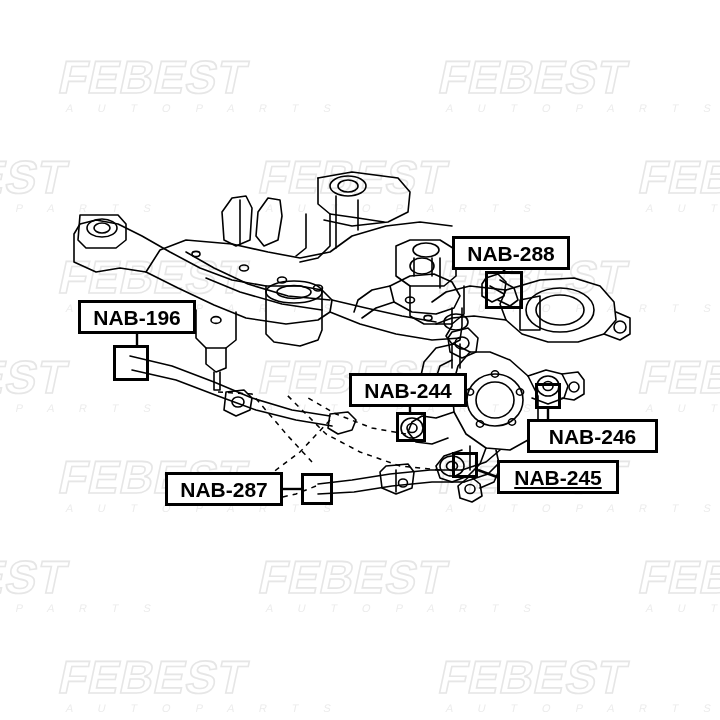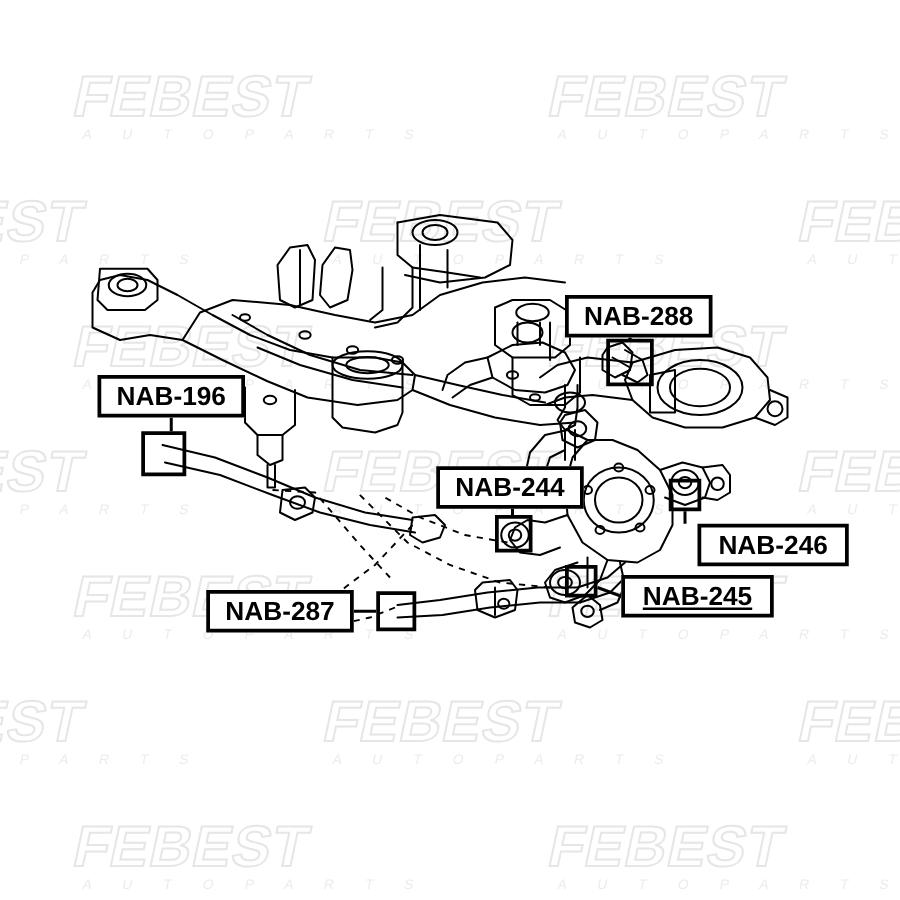--- a/index.html
+++ b/index.html
@@ -292,18 +292,18 @@
     <div class="target-box" style="position:absolute;left:113px;top:345px;width:36px;height:36px;border:3px solid #000;box-sizing:border-box;"></div>
     <div class="target-box" style="position:absolute;left:485px;top:271px;width:38px;height:38px;border:3px solid #000;box-sizing:border-box;"></div>
     <div class="target-box" style="position:absolute;left:396px;top:412px;width:30px;height:30px;border:3px solid #000;box-sizing:border-box;"></div>
     <div class="target-box" style="position:absolute;left:535px;top:383px;width:26px;height:26px;border:3px solid #000;box-sizing:border-box;"></div>
     <div class="target-box" style="position:absolute;left:452px;top:452px;width:26px;height:26px;border:3px solid #000;box-sizing:border-box;"></div>
     <div class="target-box" style="position:absolute;left:301px;top:473px;width:32px;height:32px;border:3px solid #000;box-sizing:border-box;"></div>
 
     <div class="label-box" style="left:78px;  top:300px; width:118px; height:34px;text-align:center;">NAB-196</div>
     <div class="label-box" style="left:452px; top:236px; width:118px; height:34px;">NAB-288</div>
     <div class="label-box" style="left:349px; top:357px; width:118px; height:34px;margin-top:16px;">NAB-244</div>
-    <div class="label-box" style="left:558px; top:419px; width:121px; height:34px;">NAB-246</div>
+    <div class="label-box" style="left:527px; top:419px; width:131px; height:34px;">NAB-246</div>
     <div class="label-box" style="left:497px; top:460px; width:122px; height:34px;text-decoration:underline;">NAB-245</div>
     <div class="label-box" style="left:165px; top:472px; width:118px; height:34px;">NAB-287</div>
   </div>
 
 </div>
 
 </body></html>

